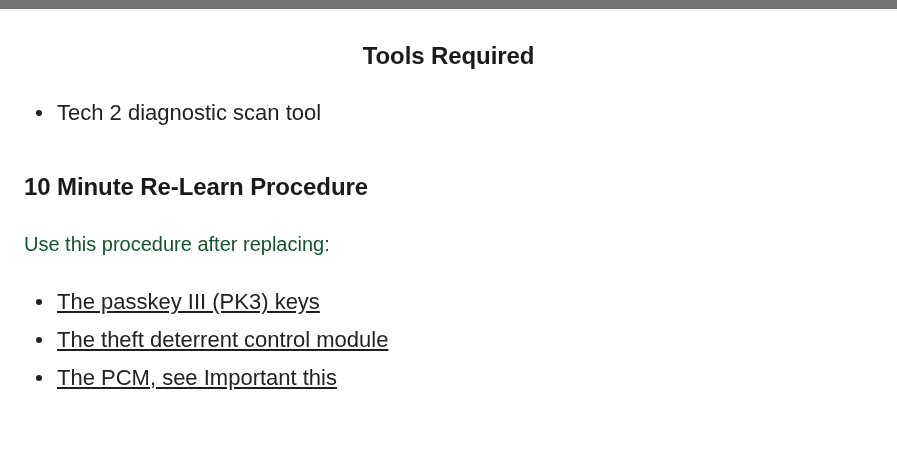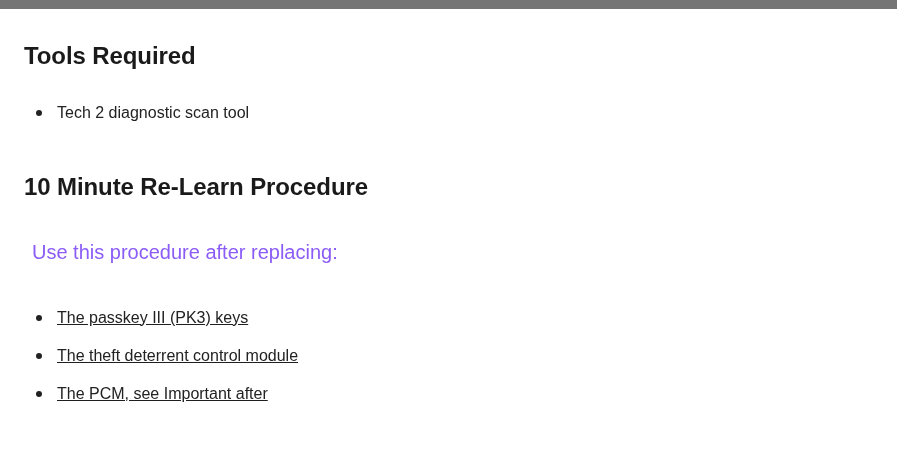--- a/index.html
+++ b/index.html
@@ -31,52 +31,53 @@
     font-size: 24px;
     font-weight: bold;
     line-height: 1.2;
     color: #1a1a1a;
     margin: 0;
     letter-spacing: -0.1px;
   }
 
   #heading-tools-required {
     padding-top: 33px;
+    text-align: center;
   }
 
   #heading-relearn {
     padding-top: 41px;
   }
 
   p.body-paragraph {
     font-size: 20px;
     line-height: 1.25;
-    color: #8b5cf6;
-    margin: 8px;
+    color: #14532d;
+    margin: 0;
     padding-top: 30px;
   }
 
   ul.bullet-list {
     list-style: none;
     margin: 0;
     padding: 0;
   }
 
   #tools-list {
     padding-top: 23px;
   }
 
   #replacing-list {
     padding-top: 26px;
     text-decoration: underline;
   }
 
   ul.bullet-list > li {
     position: relative;
-    font-size: 16px;
+    font-size: 22px;
     line-height: 38px;
     color: #222222;
     padding-left: 33px;
     white-space: nowrap;
   }
 
   ul.bullet-list > li > .bullet-dot {
     position: absolute;
     left: 12px;
     top: 50%;
@@ -111,17 +112,17 @@
     <li>
       <span class="bullet-dot"></span>
       <span>The passkey III (PK3) keys</span>
     </li>
     <li>
       <span class="bullet-dot"></span>
       <span>The theft deterrent control module</span>
     </li>
     <li>
       <span class="bullet-dot"></span>
-      <span>The PCM, see Important after</span>
+      <span>The PCM, see Important this</span>
     </li>
   </ul>
 
 </div>
 
 </body></html>

